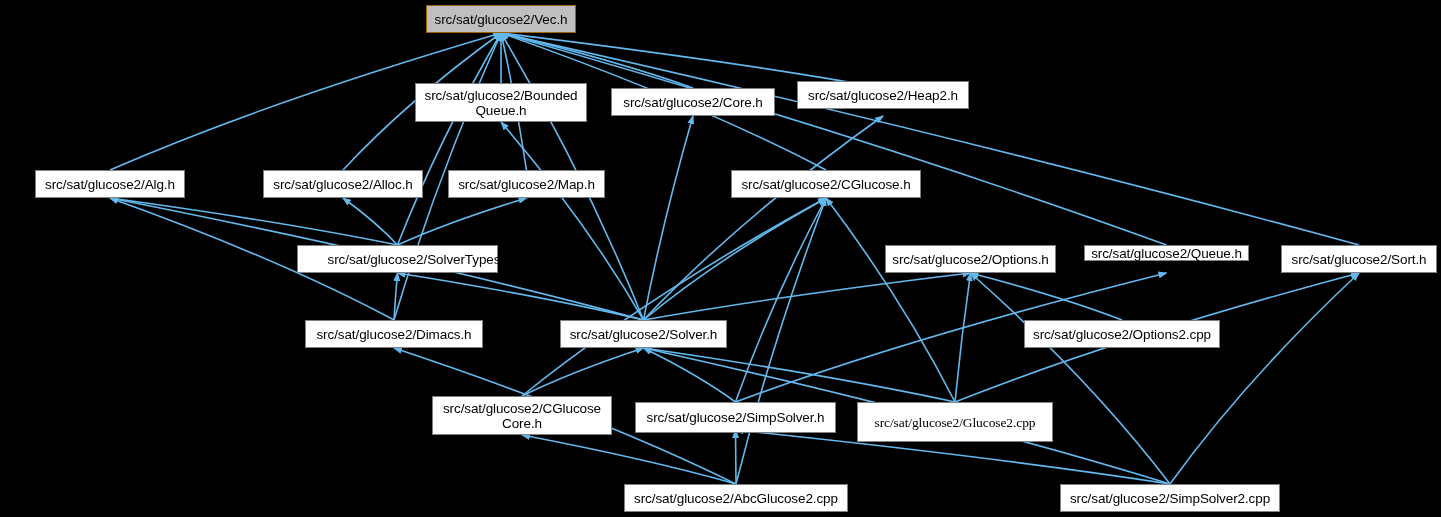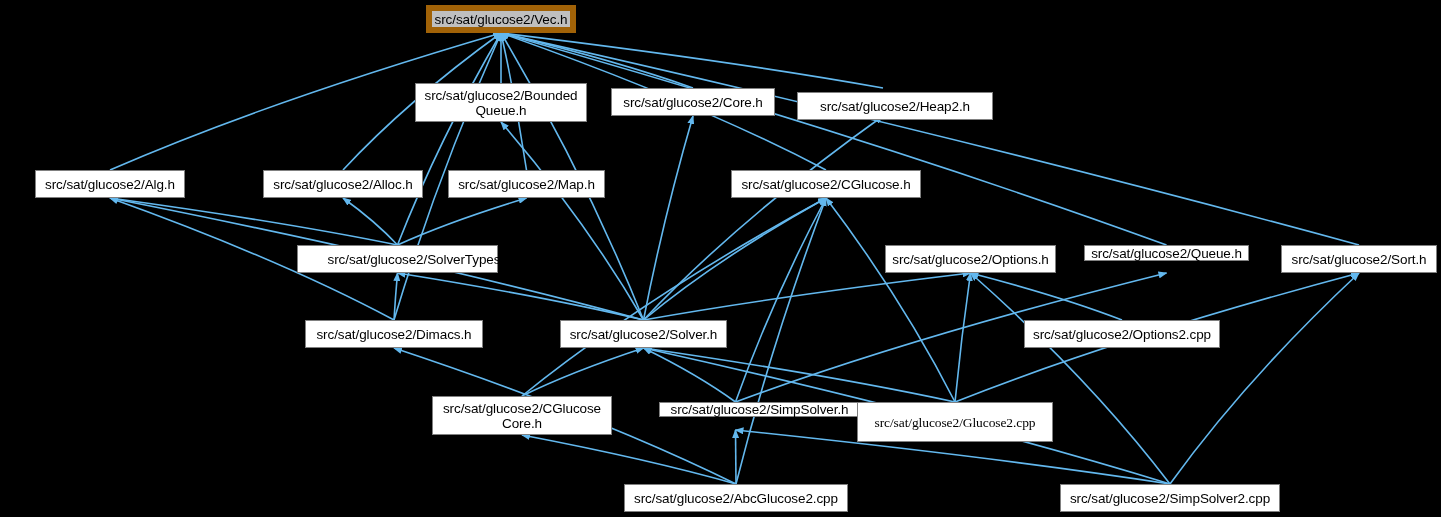--- a/index.html
+++ b/index.html
@@ -32,21 +32,21 @@
     line-height: 15px;
     text-align: center;
     display: flex;
     align-items: center;
     justify-content: center;
     white-space: pre-line;
     letter-spacing: -0.1px;
   }
   .node.current {
     background: #bfbfbf;
-    border: 6px solid #a16207;
+    border: 1px solid #a16207;
   }
 </style>
 </head>
 <body>
 
 <div id="graph-root">
 
   <svg class="edges" viewBox="0 0 1441 517">
     <defs>
       <marker id="ah" markerWidth="9" markerHeight="7" refX="8" refY="3.5" orient="auto" markerUnits="userSpaceOnUse">
@@ -97,33 +97,33 @@
         <path d="M736,484 Q598.516,416 394,348" marker-end="url(#ah)"></path>
         <path d="M736,484 Q649.972,459.5 522,435" marker-end="url(#ah)"></path>
       </g>
   </svg>
 
   <div id="node-layer">
       <div class="node current" style="left: 426px; top: 5px; width: 150px; height: 28px;">src/sat/glucose2/Vec.h</div>
       <div class="node" style="left: 415px; top: 83px; width: 172px; height: 39px;">src/sat/glucose2/Bounded
 Queue.h</div>
       <div class="node" style="left: 611px; top: 88px; width: 164px; height: 28px;">src/sat/glucose2/Core.h</div>
-      <div class="node" style="left: 797px; top: 92px; width: 196px; height: 28px;">src/sat/glucose2/Heap2.h</div>
+      <div class="node" style="left: 797px; top: 81px; width: 172px; height: 28px;">src/sat/glucose2/Heap2.h</div>
       <div class="node" style="left: 35px; top: 170px; width: 150px; height: 28px;">src/sat/glucose2/Alg.h</div>
       <div class="node" style="left: 263px; top: 170px; width: 160px; height: 28px;">src/sat/glucose2/Alloc.h</div>
       <div class="node" style="left: 448px; top: 170px; width: 157px; height: 28px;">src/sat/glucose2/Map.h</div>
       <div class="node" style="left: 731px; top: 170px; width: 190px; height: 28px;">src/sat/glucose2/CGlucose.h</div>
       <div class="node" style="left: 297px; top: 245px; width: 201px; height: 28px; padding-left: 44px;">src/sat/glucose2/SolverTypes.h</div>
       <div class="node" style="left: 885px; top: 245px; width: 171px; height: 28px;">src/sat/glucose2/Options.h</div>
       <div class="node" style="left: 1084px; top: 245px; width: 165px; height: 16px;">src/sat/glucose2/Queue.h</div>
       <div class="node" style="left: 1281px; top: 245px; width: 156px; height: 28px;">src/sat/glucose2/Sort.h</div>
       <div class="node" style="left: 305px; top: 320px; width: 178px; height: 28px;">src/sat/glucose2/Dimacs.h</div>
       <div class="node" style="left: 560px; top: 320px; width: 167px; height: 28px;">src/sat/glucose2/Solver.h</div>
       <div class="node" style="left: 1024px; top: 320px; width: 196px; height: 28px;">src/sat/glucose2/Options2.cpp</div>
       <div class="node" style="left: 432px; top: 396px; width: 180px; height: 39px;">src/sat/glucose2/CGlucose
 Core.h</div>
-      <div class="node" style="left: 635px; top: 402px; width: 201px; height: 15px; margin-left: 24px;">src/sat/glucose2/SimpSolver.h</div>
+      <div class="node" style="left: 635px; top: 402px; width: 201px; height: 31px;">src/sat/glucose2/SimpSolver.h</div>
       <div class="node" style="left: 857px; top: 402px; width: 196px; height: 40px; font-family: Liberation Serif, serif;">src/sat/glucose2/Glucose2.cpp</div>
       <div class="node" style="left: 624px; top: 484px; width: 224px; height: 28px;">src/sat/glucose2/AbcGlucose2.cpp</div>
       <div class="node" style="left: 1060px; top: 484px; width: 220px; height: 28px;">src/sat/glucose2/SimpSolver2.cpp</div>
     </div>
 
 </div>
 
 </body></html>

